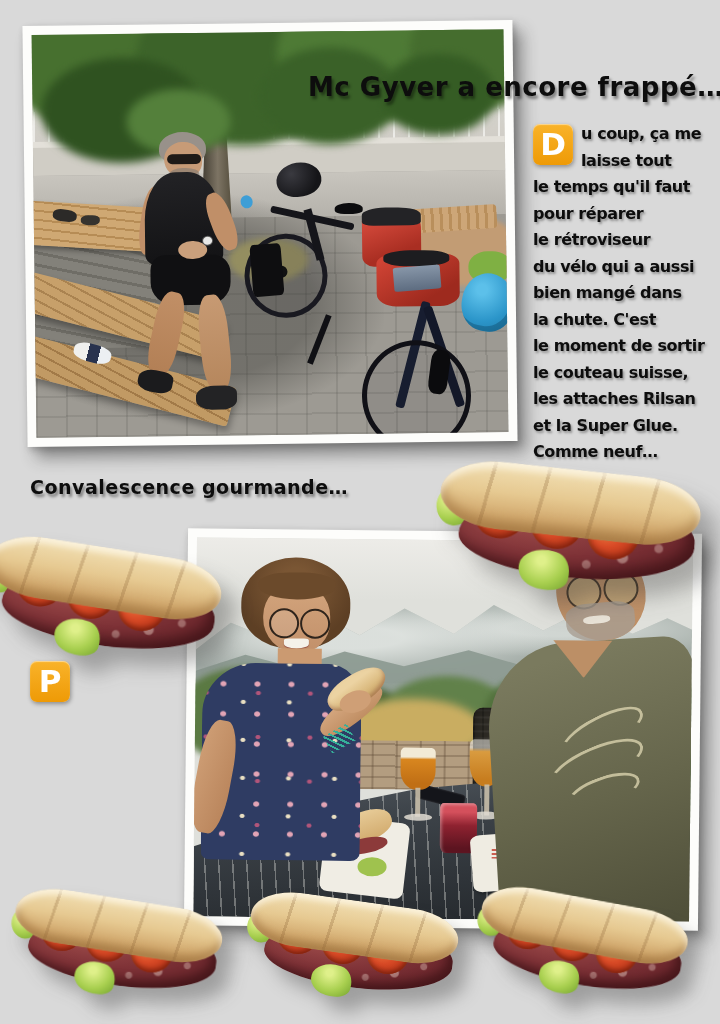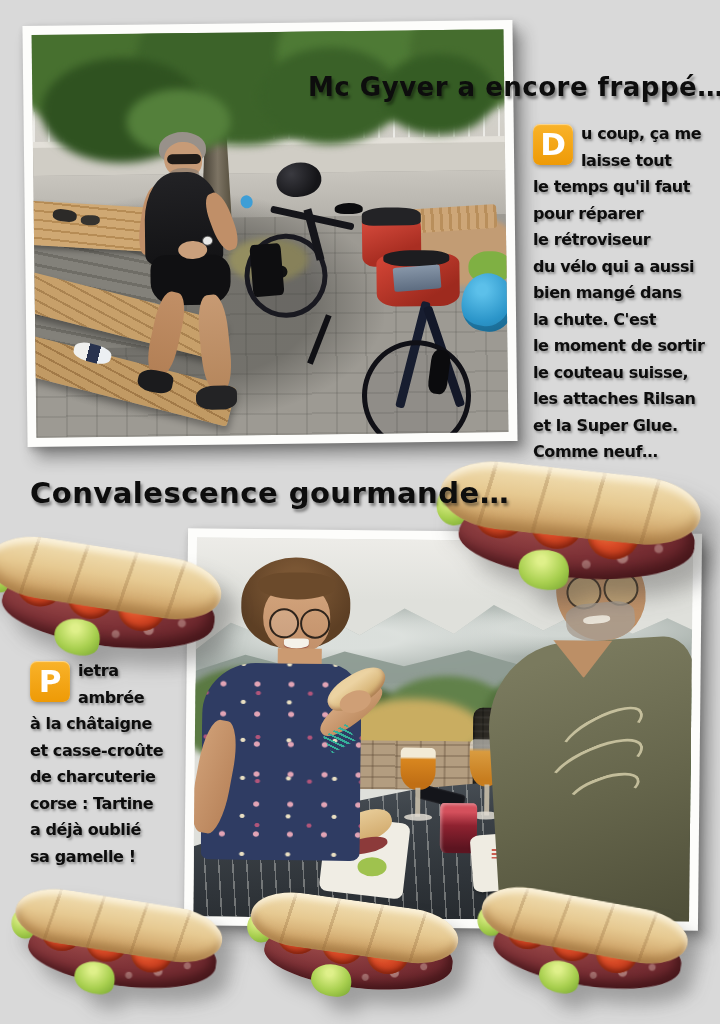--- a/index.html
+++ b/index.html
@@ -178,21 +178,21 @@
   .s2mface{left:72.5%;top:1%;width:18%;height:25%;background:linear-gradient(#cb9d74,#bd8d63);border-radius:46% 54% 48% 52%;transform:rotate(-6deg);}
   .s2mhair{left:72%;top:-2%;width:19%;height:11%;background:#b3aca1;border-radius:48% 52% 30% 30%;transform:rotate(-6deg);}
   .s2mgL{left:74.5%;top:9%;width:6.2%;height:8%;border:2px solid #4b3d2e;border-radius:50%;background:rgba(190,210,160,.25);transform:rotate(-6deg);}
   .s2mgR{left:82%;top:8%;width:6.2%;height:8%;border:2px solid #4b3d2e;border-radius:50%;background:rgba(190,210,160,.25);transform:rotate(-6deg);}
   .s2mbeard{left:74.5%;top:16%;width:14%;height:10%;background:rgba(168,158,146,.8);border-radius:30% 30% 46% 46%;transform:rotate(-6deg);}
   .s2msmile{left:78%;top:19.5%;width:5.5%;height:2%;background:#e8e2d6;border-radius:40%;transform:rotate(-6deg);}
   
   .headline{position:absolute;z-index:7;font-weight:bold;color:#0d0d0d;white-space:pre;
     text-shadow:2px 2.5px 3px rgba(0,0,0,.42);letter-spacing:.5px;}
   .h1{left:308px;top:72px;font-size:26px;}
-  .h2{left:30px;top:476px;font-size:29px;}
+  .h2{left:30px;top:476px;font-size:19px;}
   .story{position:absolute;z-index:7;font-weight:bold;color:#0d0d0d;
     font-size:16px;line-height:26.5px;letter-spacing:-.4px;
     text-shadow:1.5px 2px 2.5px rgba(0,0,0,.35);}
   .story1{left:533px;top:121px;width:187px;}
   .story2{left:30px;top:658px;width:152px;}
   .story-text{white-space:pre;}
   .dropcap{float:left;width:40px;height:41px;margin:3px 8px 2px 0;border-radius:7px;
     background:linear-gradient(#f9b32a,#ee9a06);color:#fff;font-size:31px;font-weight:bold;
     text-align:center;line-height:41px;text-shadow:none;
     box-shadow:1px 2px 4px rgba(0,0,0,.35), inset 0 1px 1px rgba(255,255,255,.5);}
@@ -368,28 +368,20 @@
     <div class="s2mhair"></div>
     <div class="s2mgL"></div>
     <div class="s2mgR"></div>
     <div class="s2mbeard"></div>
     <div class="s2msmile"></div>
   </div>
 </figure>
 
 <div class="story story2">
   <span class="dropcap">P</span>
-  <span class="story-text">ietra
-ambrée
-à la châtaigne
-et casse-croûte
-de charcuterie
-corse : Tartine
-a déjà oublié
-sa gamelle !</span>
 </div>
 
 <div class="sandwich sw-a" aria-label="Corsican charcuterie baguette sandwich with tomato and lettuce">
   <div class="sw-lettuce sw-let1"></div>
   <div class="sw-meat"></div>
   <div class="sw-tomato sw-t1"></div>
   <div class="sw-tomato sw-t2"></div>
   <div class="sw-tomato sw-t3"></div>
   <div class="sw-lettuce sw-let2"></div>
   <div class="sw-bread"></div>

